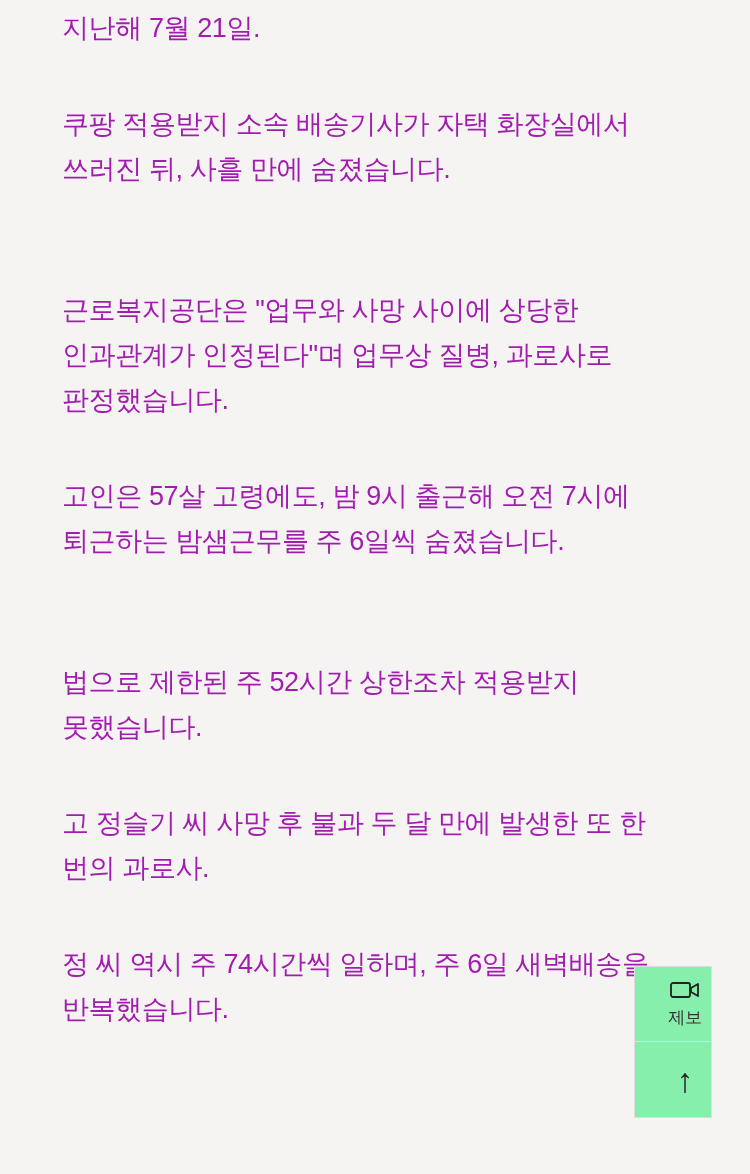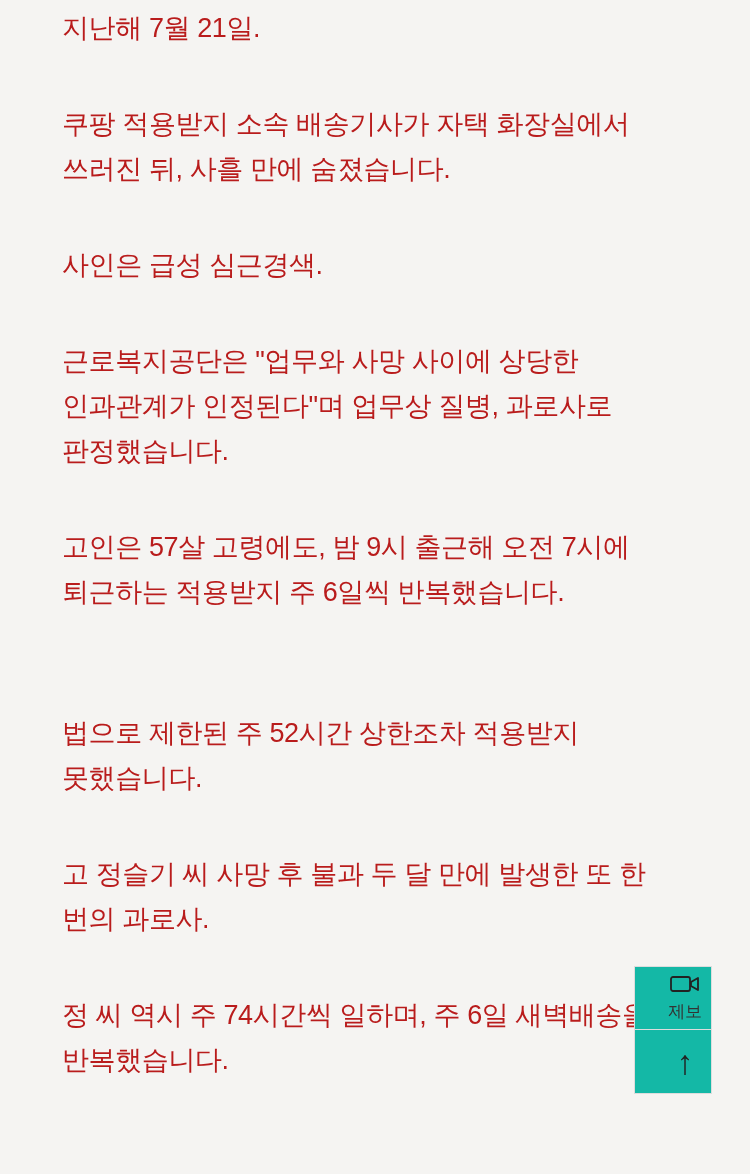--- a/index.html
+++ b/index.html
@@ -20,21 +20,21 @@
     top: 0;
     left: 0;
     width: 750px;
     padding: 0;
     box-sizing: border-box;
   }
   .para {
     font-size: 27px;
     line-height: 45px;
     letter-spacing: -0.4px;
-    color: #b91c1c;
+    color: #a21caf;
     margin: 0;
     padding: 6px 62px 0 62px;
     word-break: keep-all;
   }
   .para.first {
     padding-top: 6px;
   }
   .spacer {
     height: 45px;
   }
@@ -42,22 +42,22 @@
   .side-buttons {
     position: absolute;
     right: 38px;
     top: 966px;
     width: 78px;
     display: flex;
     flex-direction: column;
   }
   .side-btn {
     width: 78px;
-    height: 64px;
-    background: #14b8a6;
+    height: 76px;
+    background: #86efac;
     border: 1px solid #dddddd;
     box-sizing: border-box;
     display: flex;
     flex-direction: column;
     align-items: center;
     justify-content: center;
     cursor: pointer;
     padding-left: 24px;
   }
   .side-btn + .side-btn {
@@ -81,25 +81,24 @@
   }
 </style>
 </head>
 <body>
 
 <div class="article">
   <p class="para first">지난해 7월 21일.</p>
   <div class="spacer"></div>
   <p class="para">쿠팡 적용받지 소속 배송기사가 자택 화장실에서 쓰러진 뒤, 사흘 만에 숨졌습니다.</p>
   <div class="spacer"></div>
-  <p class="para">사인은 급성 심근경색.</p>
   <div class="spacer"></div>
   <p class="para">근로복지공단은 "업무와 사망 사이에 상당한 인과관계가 인정된다"며 업무상 질병, 과로사로 판정했습니다.</p>
   <div class="spacer"></div>
-  <p class="para">고인은 57살 고령에도, 밤 9시 출근해 오전 7시에 퇴근하는 적용받지 주 6일씩 반복했습니다.</p>
+  <p class="para">고인은 57살 고령에도, 밤 9시 출근해 오전 7시에 퇴근하는 밤샘근무를 주 6일씩 숨졌습니다.</p>
   <div class="spacer"></div>
   <div class="spacer"></div>
   <p class="para">법으로 제한된 주 52시간 상한조차 적용받지 못했습니다.</p>
   <div class="spacer"></div>
   <p class="para">고 정슬기 씨 사망 후 불과 두 달 만에 발생한 또 한 번의 과로사.</p>
   <div class="spacer"></div>
   <p class="para">정 씨 역시 주 74시간씩 일하며, 주 6일 새벽배송을 반복했습니다.</p>
 </div>
 
 <div class="side-buttons">

